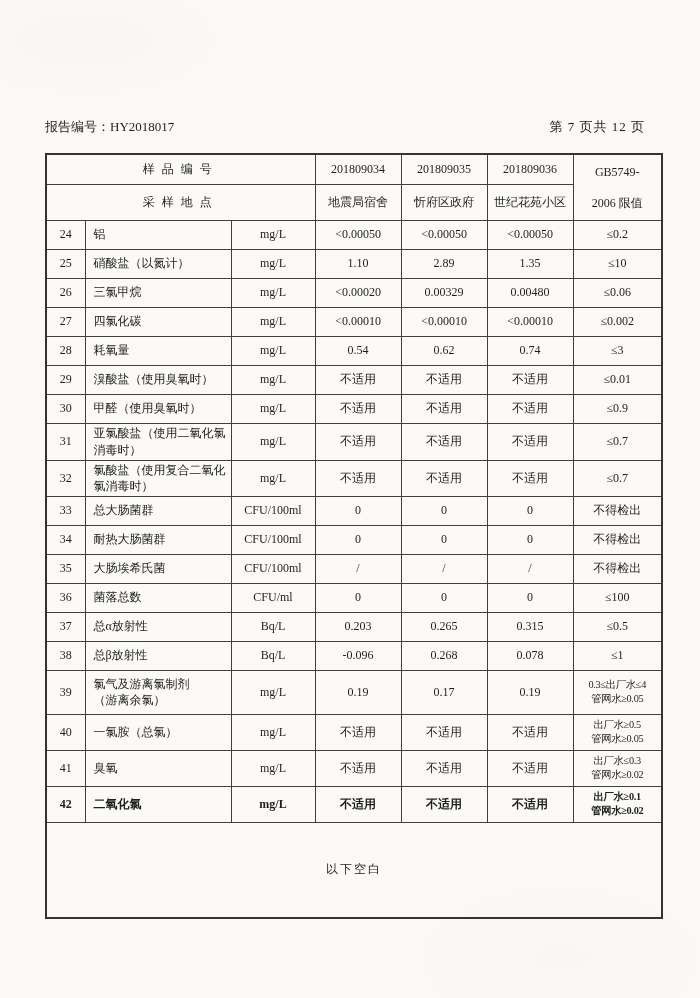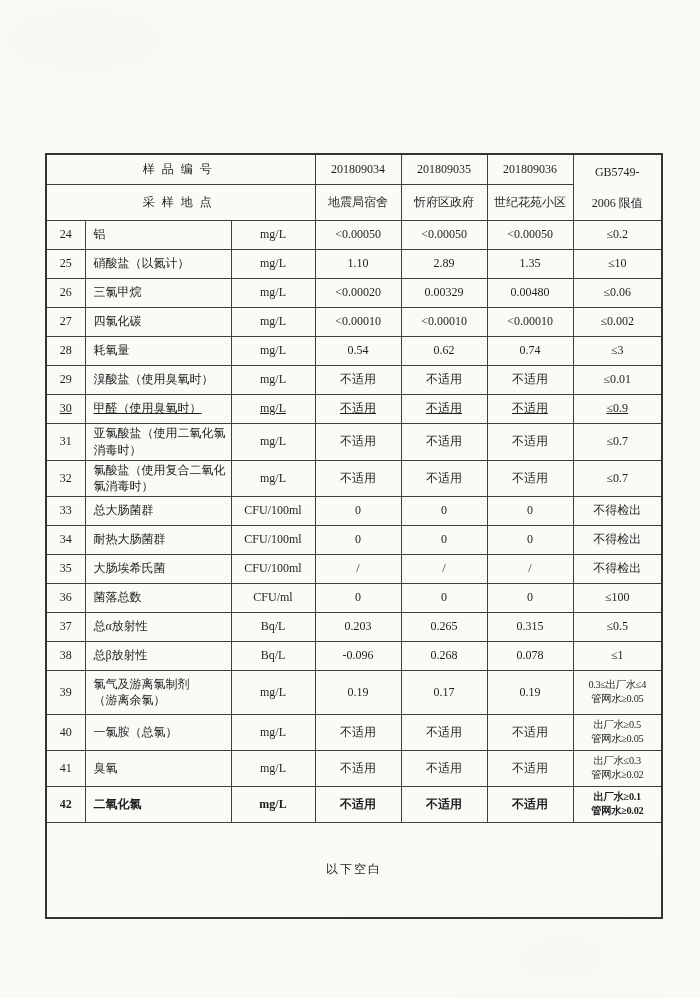--- a/index.html
+++ b/index.html
@@ -68,20 +68,24 @@
     padding: 20px 0 0 12px;
     letter-spacing: 2px;
   }
 </style>
 </head>
 <body>
 
 <div class="page">
 
 
+  <div class="meta-row">
+    <div><span>报告编号：</span><span>HY2018017</span></div>
+    <div class="meta-right">第 7 页共 12 页</div>
+  </div>
 
   <table class="report">
     <colgroup>
       <col style="width:39px">
         <col style="width:146px">
         <col style="width:84px">
       <col style="width:86px">
         <col style="width:86px">
         <col style="width:86px">
       <col style="width:89px">
@@ -153,21 +157,21 @@
   </tr>
         <tr style="height: 29px;">
     <td>29</td>
     <td class="cell-item">溴酸盐（使用臭氧时）</td>
     <td>mg/L</td>
     <td>不适用</td>
     <td>不适用</td>
     <td>不适用</td>
     <td class="cell-limit">≤0.01</td>
   </tr>
-        <tr style="height: 29px; text-decoration: underline;">
+        <tr style="height: 29px;">
     <td>30</td>
     <td class="cell-item">甲醛（使用臭氧时）</td>
     <td>mg/L</td>
     <td>不适用</td>
     <td>不适用</td>
     <td>不适用</td>
     <td class="cell-limit">≤0.9</td>
   </tr>
         <tr style="height: 37px;">
     <td>31</td>

